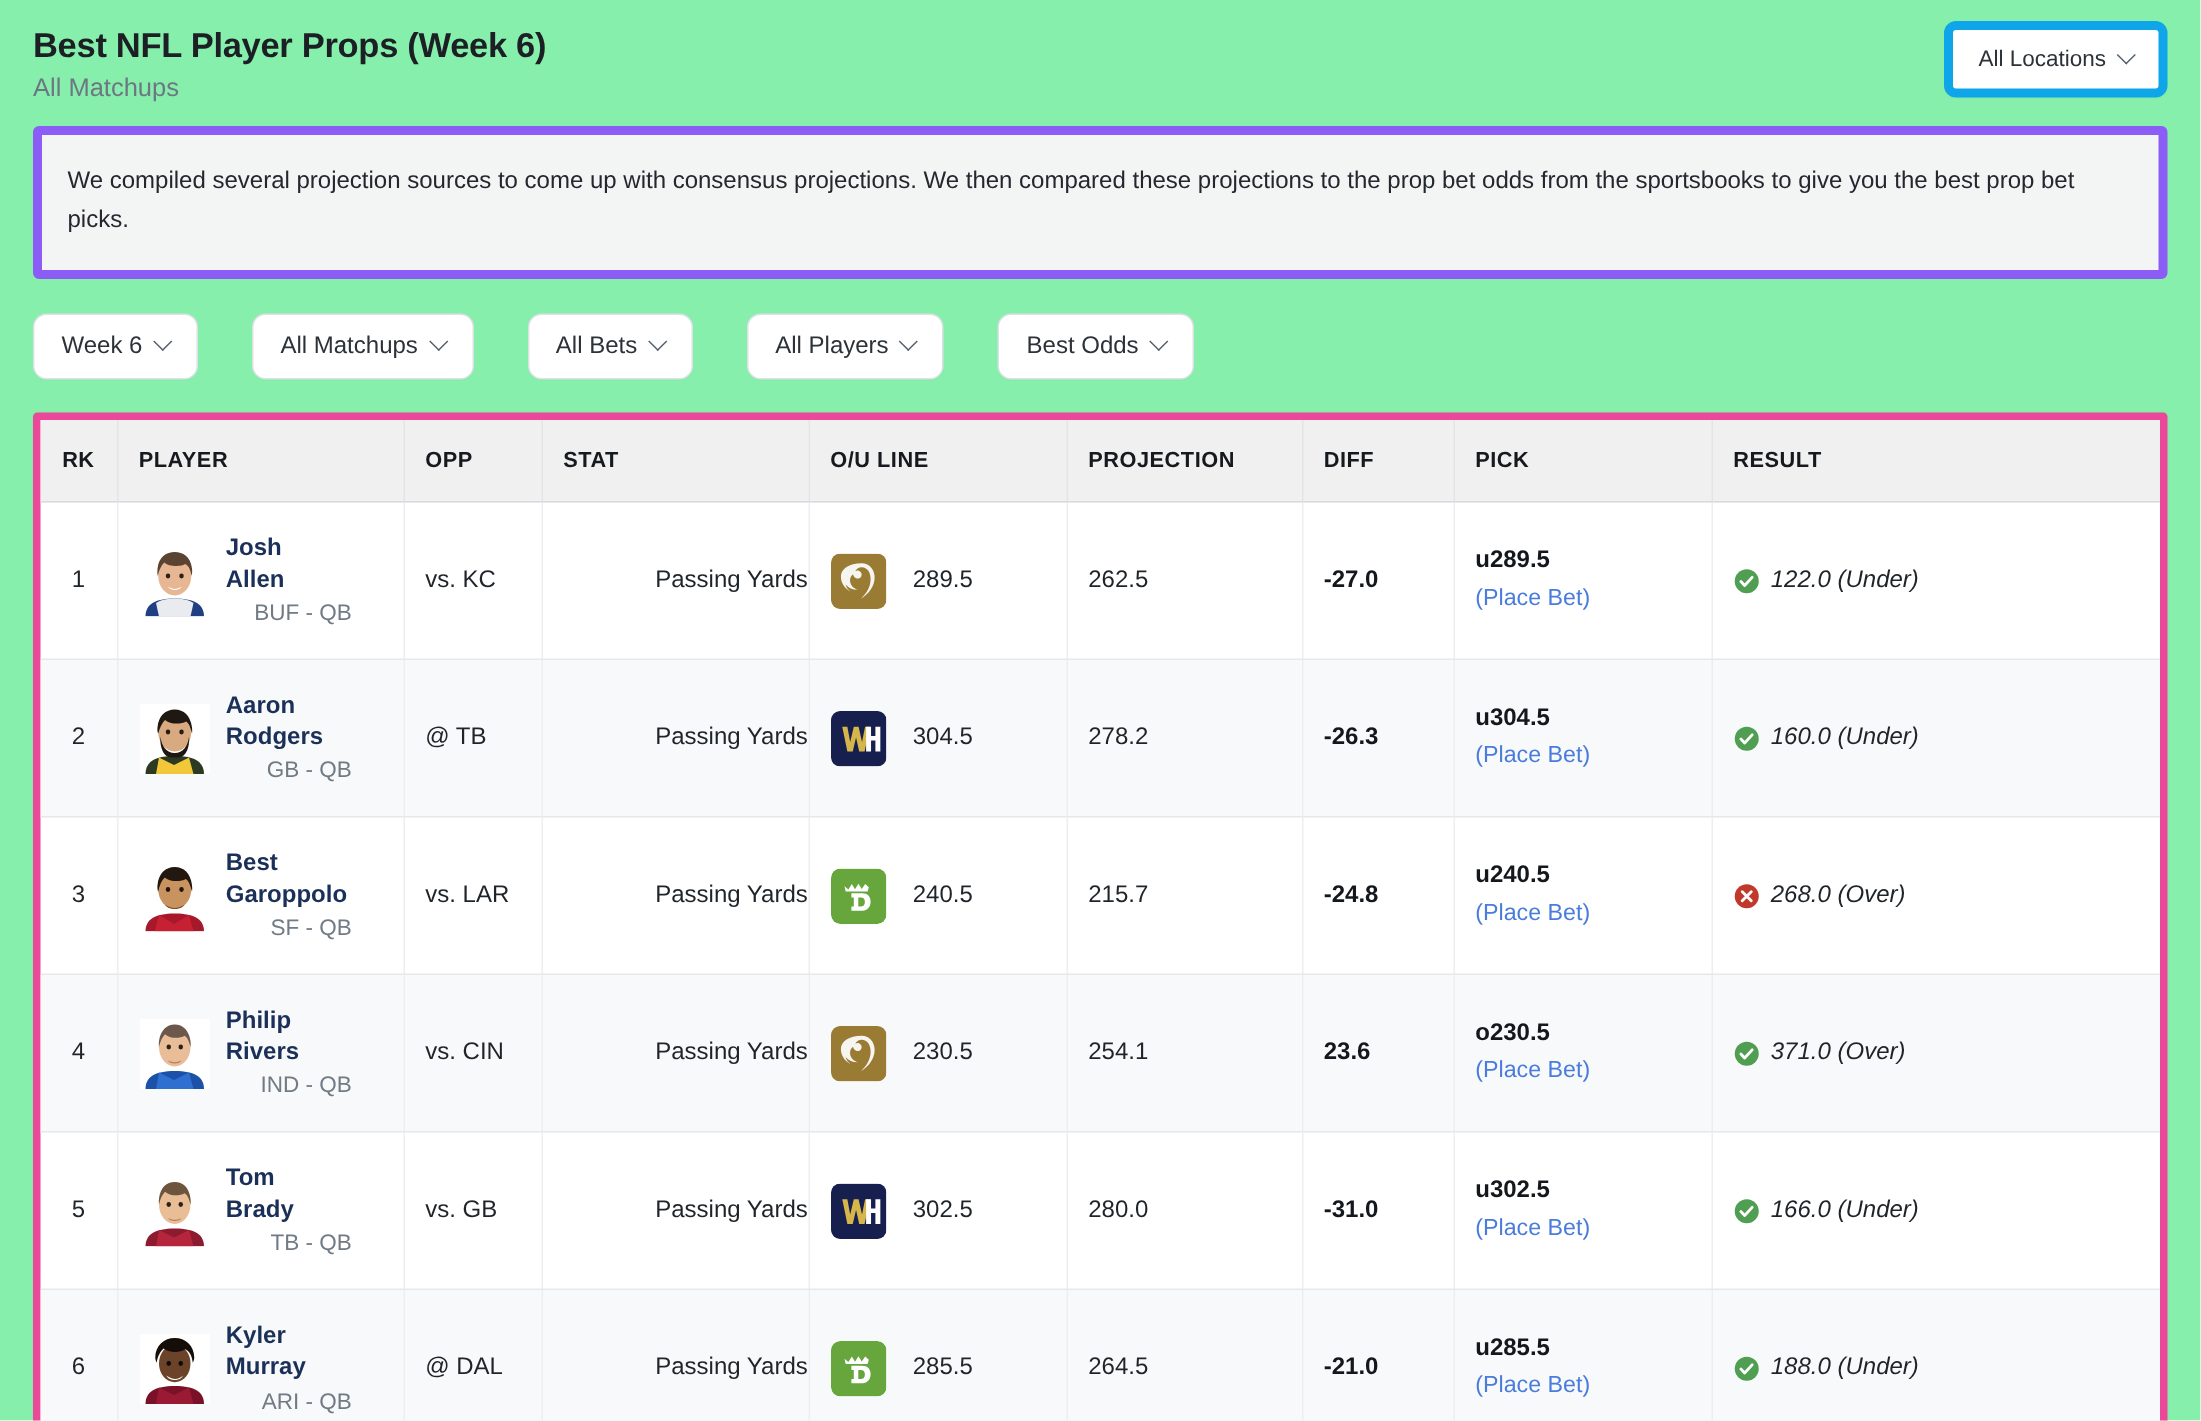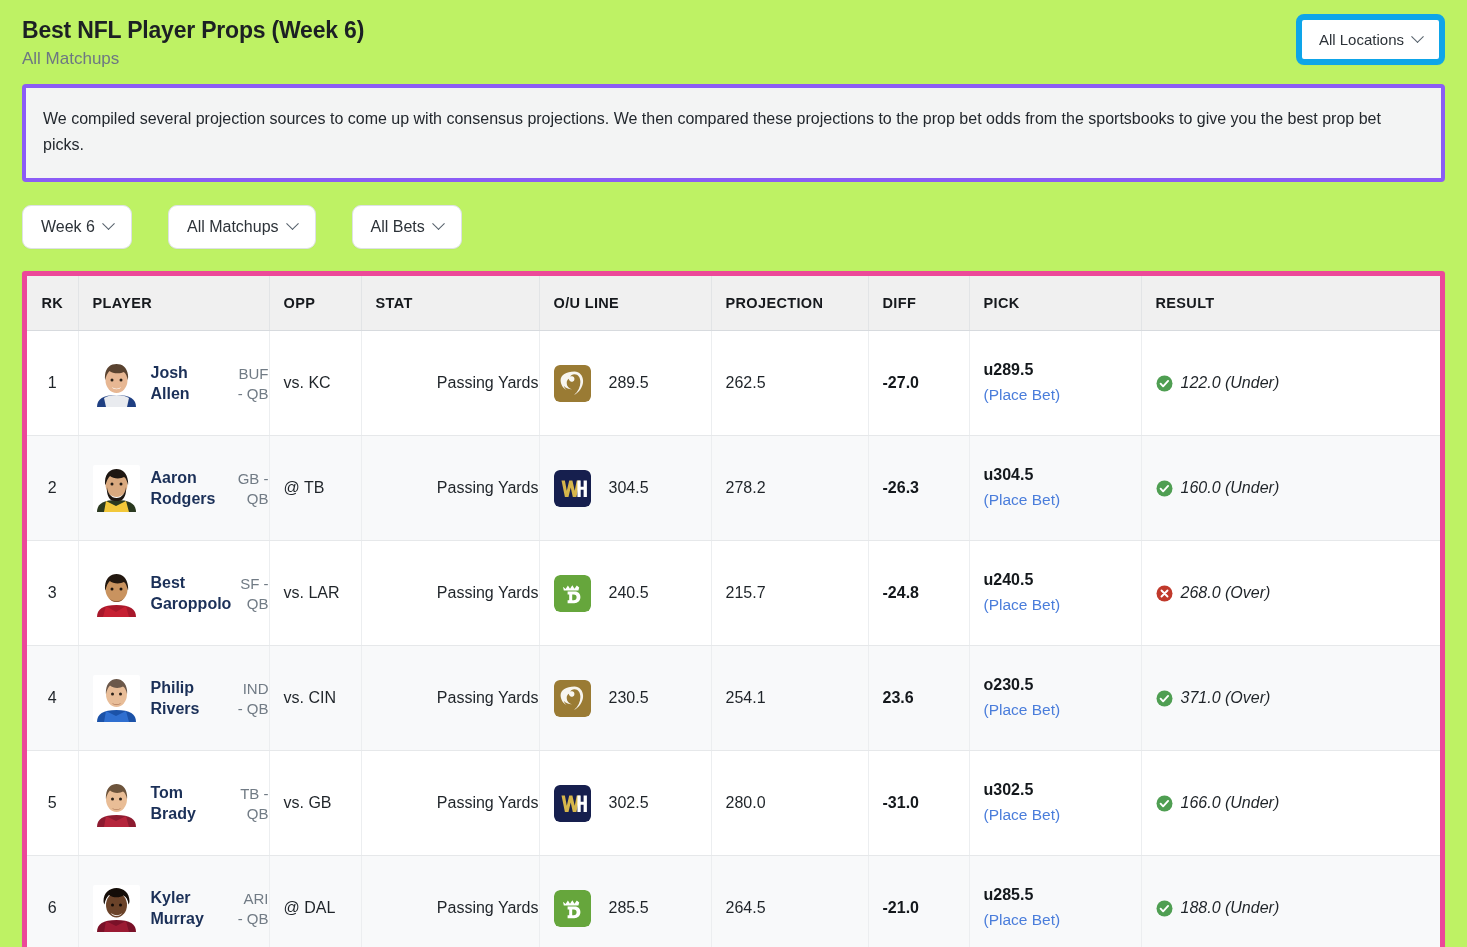--- a/index.html
+++ b/index.html
@@ -9,21 +9,21 @@
     height: 947px;
     background: #f7f8fa;
     font-family: "Liberation Sans", sans-serif;
     overflow: hidden;
   }
 
   .page {
     width: 1467px;
     height: 947px;
     position: relative;
-    background: #bef264;
+    background: #86efac;
   }
 
   
   .header {
     padding: 14px 22px 0 22px;
     display: flex;
     align-items: flex-start;
     justify-content: space-between;
   }
   .header-left { padding-top: 2px; }
@@ -62,21 +62,21 @@
     height: 9px;
     border-right: 1.6px solid #55606b;
     border-bottom: 1.6px solid #55606b;
     transform: rotate(45deg) translate(-2px,-2px);
   }
 
   
   .desc-box {
     margin: 14px 22px 0 22px;
     background: #f3f4f4;
-    border: 4px solid #8b5cf6;
+    border: 6px solid #8b5cf6;
     border-radius: 4px;
     padding: 18px 17px 20px 17px;
     font-size: 16px;
     line-height: 1.62;
     color: #23282e;
     max-width: 1423px;
   }
 
   
   .filters {
@@ -159,21 +159,21 @@
   
   .player-cell { display: flex; align-items: center; gap: 11px; padding-left: 14px; }
   .headshot {
     width: 47px; height: 47px;
     border-radius: 2px;
     flex: 0 0 47px;
     overflow: hidden;
     position: relative;
   }
   .headshot svg { display:block; width:47px; height:47px; }
-  .player-text { display: flex; flex-direction: row; line-height: 1.33; }
+  .player-text { display: flex; flex-direction: column; line-height: 1.33; }
   .player-name {
     font-size: 16px;
     font-weight: bold;
     color: #1b3058;
     max-width: 84px;
     word-spacing: 200px;
   }
   .player-meta { font-size: 15px; color: #717b85; margin-top: 2px; text-align: right; }
 
   
@@ -218,20 +218,28 @@
     <div class="filter-pill">
       <span>Week 6</span>
       <span class="chev"></span>
     </div>
     <div class="filter-pill">
       <span>All Matchups</span>
       <span class="chev"></span>
     </div>
     <div class="filter-pill">
       <span>All Bets</span>
+      <span class="chev"></span>
+    </div>
+    <div class="filter-pill">
+      <span>All Players</span>
+      <span class="chev"></span>
+    </div>
+    <div class="filter-pill">
+      <span>Best Odds</span>
       <span class="chev"></span>
     </div>
   </div>
 
   <div class="table-card">
     <table class="props">
       <thead>
         <tr>
           <th class="c-rk" style="text-align:center;padding-left:0;">RK</th>
           <th class="c-ply">PLAYER</th>

